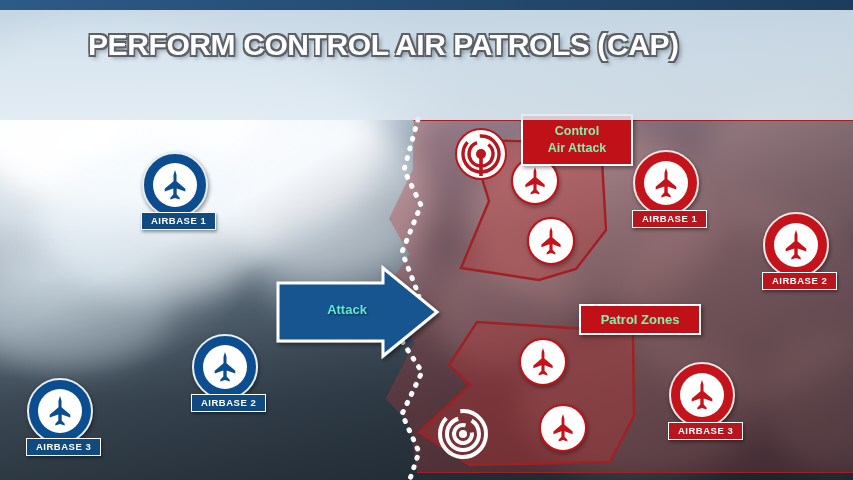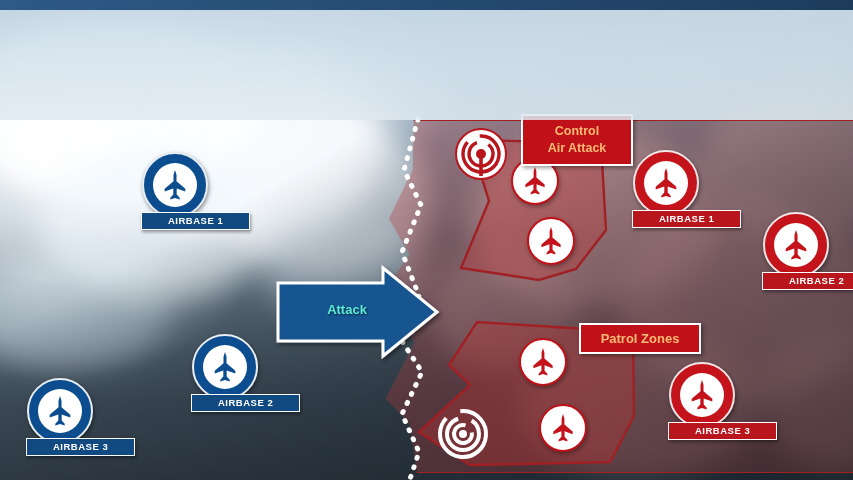--- a/index.html
+++ b/index.html
@@ -73,26 +73,26 @@
       -1.6px -1.6px 0 #5b6066, 1.6px -1.6px 0 #5b6066,
       -1.6px  1.6px 0 #5b6066, 1.6px  1.6px 0 #5b6066,
        3px 3px 4px rgba(40,45,50,.45);
   }
 
   
   .chip{
     position:absolute;
     background:#c01118;
     border:2px solid #ffffff;
-    color:#fdba74;font-weight:bold;
+    color:#86efac;font-weight:bold;
     text-align:center;
     box-shadow:2px 2px 4px rgba(0,0,0,.4);
   }
   #chip-cap{left:521px;top:114px;width:100px;padding:7px 4px;font-size:12.5px;line-height:1.35;}
-  #chip-zones{left:579px;top:323px;width:110px;padding:6px 4px;font-size:13px;}
+  #chip-zones{left:579px;top:304px;width:110px;padding:6px 4px;font-size:13px;}
 
   
   #attack{
     position:absolute;left:276px;top:281px;width:160px;height:63px;
   }
   #attack .arrow-text{
     position:absolute;left:28px;top:21px;width:86px;text-align:center;
     font-size:13px;font-weight:bold;color:#5eead4;
     text-shadow:1px 1px 2px rgba(0,0,0,.5);
   }
@@ -107,21 +107,21 @@
   }
   .base.blue .disc{background:#0c4d8f;border:2px solid #e8eef3;}
   .base.red  .disc{background:#c4131a;border:2px solid #f3e6e6;}
   .base .inner{
     width:44px;height:44px;border-radius:50%;
     display:flex;align-items:center;justify-content:center;
     background:#ffffff;
   }
   .base .tag{
     margin:-6px auto 0;display:block;width:max-content;
-    padding:2px 26px 3px;
+    padding:2px 9px 3px;
     font-size:9.5px;font-weight:bold;letter-spacing:.5px;color:#fff;
     border:1.6px solid #ffffff;
     box-shadow:1px 2px 3px rgba(0,0,0,.4);
     position:relative;
   }
   .base.blue .tag{background:#104a80;}
   .base.red  .tag{background:#b8161c;}
 
   
   .pmark{position:absolute;width:48px;height:48px;}
@@ -301,15 +301,16 @@
 
   <div class="chip" id="chip-cap">
     <div>Control</div>
     <div>Air Attack</div>
   </div>
   <div class="chip" id="chip-zones">Patrol Zones</div>
 
   <div id="topbar"></div>
   <div id="header-band"></div>
   <div id="title">
+    <div>PERFORM CONTROL AIR PATROLS (CAP)</div>
   </div>
 
 </div>
 
 </body></html>

